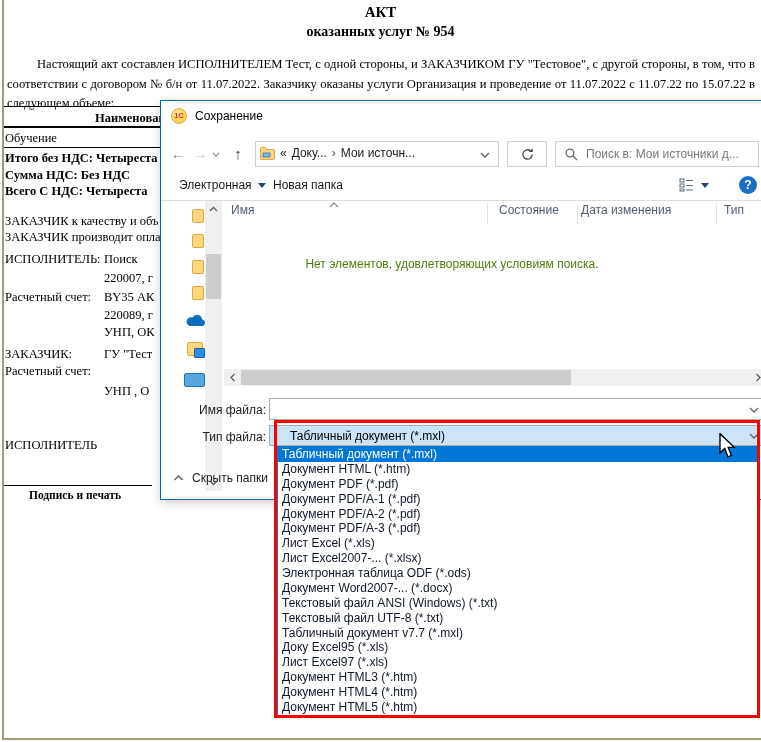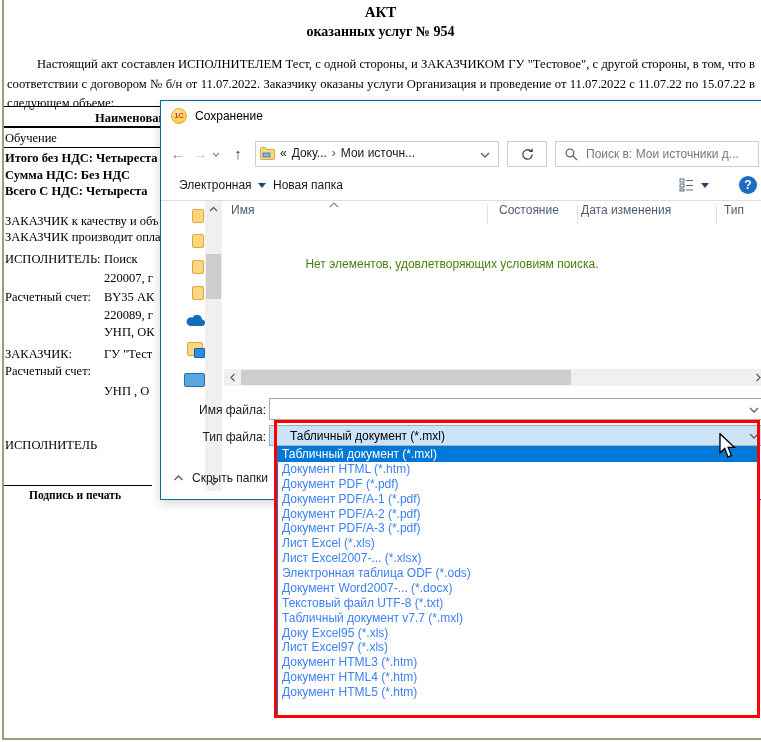--- a/index.html
+++ b/index.html
@@ -65,21 +65,21 @@
   .coldiv{position:absolute;top:103px;width:1px;height:20px;background:#e3e3e3;}
   .empty-msg{position:absolute;left:61px;top:146px;width:460px;text-align:center;font-size:12px;color:#4d7c0f;margin-top:10px;}
   
   .field-label{position:absolute;width:105px;text-align:right;font-size:12px;color:#1a1a1a;}
   .combo{position:absolute;left:108px;width:498px;box-sizing:border-box;border:1px solid #ababab;background:#fff;}
   .combo-chevron{position:absolute;right:7px;top:7px;}
   .hidefolders{position:absolute;left:12px;top:370px;display:flex;align-items:center;gap:8px;font-size:12px;color:#1a1a1a;}
   
   .dropdown{left:277px;top:446px;width:481px;height:270px;background:#fff;border:1px solid #0078d7;
             box-sizing:border-box;z-index:30;font-family:"Liberation Sans",sans-serif;}
-  .dd-item{height:14.88px;line-height:14.9px;font-size:12px;padding-left:4px;color:#3b82f6;
+  .dd-item{height:14.88px;line-height:14.9px;font-size:12px;padding-left:4px;color:#0f172a;
            white-space:nowrap;overflow:hidden;}
   .dd-item.sel{background:#0078d7;color:#fff;}
   .red-rect{left:274px;top:420px;width:486px;height:298px;border:3px solid #ff0000;
             box-sizing:border-box;z-index:40;pointer-events:none;}
   .cursor{left:719px;top:433px;z-index:50;}
   svg{display:block;}
 </style>
 </head>
 <body>
 
@@ -282,20 +282,21 @@
     <div class="dd-item sel">Табличный документ (*.mxl)</div>
     <div class="dd-item">Документ HTML (*.htm)</div>
     <div class="dd-item">Документ PDF (*.pdf)</div>
     <div class="dd-item">Документ PDF/A-1 (*.pdf)</div>
     <div class="dd-item">Документ PDF/A-2 (*.pdf)</div>
     <div class="dd-item">Документ PDF/A-3 (*.pdf)</div>
     <div class="dd-item">Лист Excel (*.xls)</div>
     <div class="dd-item">Лист Excel2007-... (*.xlsx)</div>
     <div class="dd-item">Электронная таблица ODF (*.ods)</div>
     <div class="dd-item">Документ Word2007-... (*.docx)</div>
+    <div class="dd-item">Текстовый файл ANSI (Windows) (*.txt)</div>
     <div class="dd-item">Текстовый файл UTF-8 (*.txt)</div>
     <div class="dd-item">Табличный документ v7.7 (*.mxl)</div>
     <div class="dd-item">Доку Excel95 (*.xls)</div>
     <div class="dd-item">Лист Excel97 (*.xls)</div>
     <div class="dd-item">Документ HTML3 (*.htm)</div>
     <div class="dd-item">Документ HTML4 (*.htm)</div>
     <div class="dd-item">Документ HTML5 (*.htm)</div>
   </div>
 
   <div class="abs red-rect"></div>

